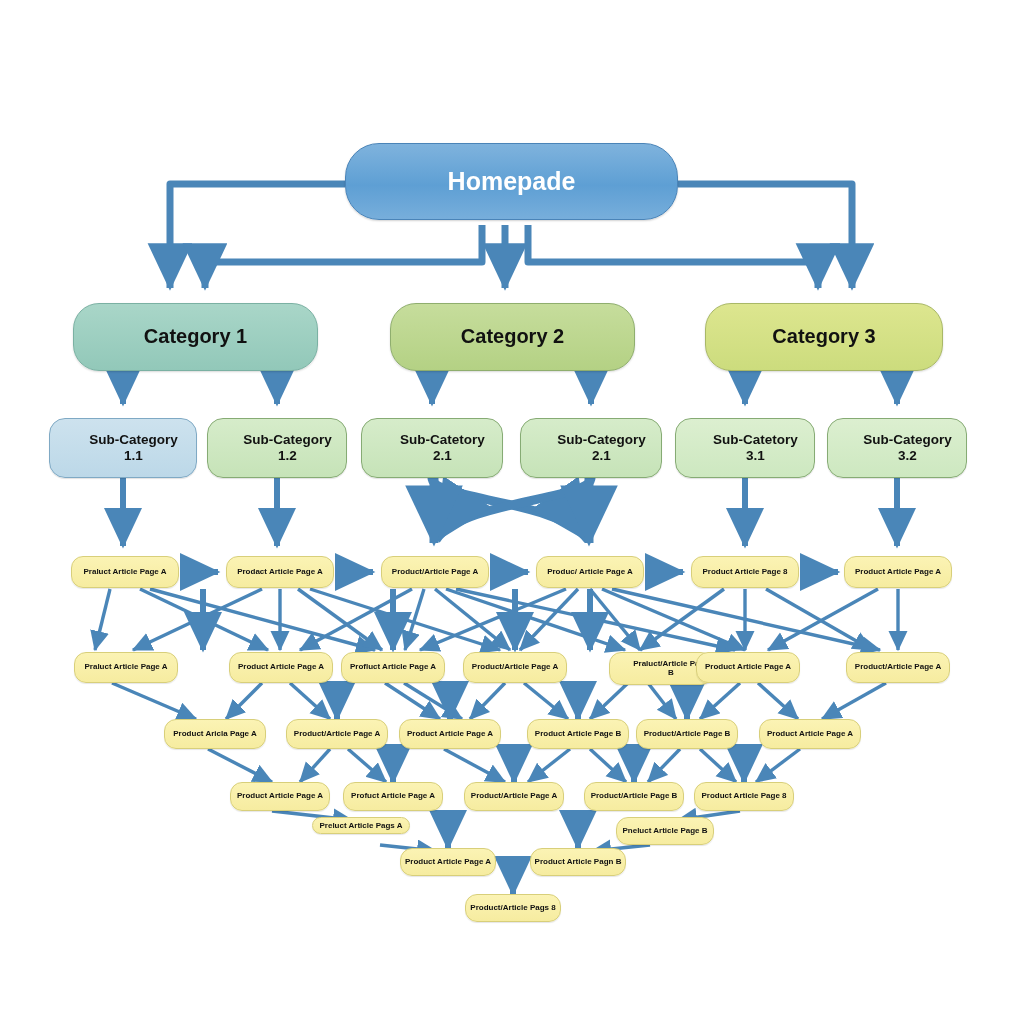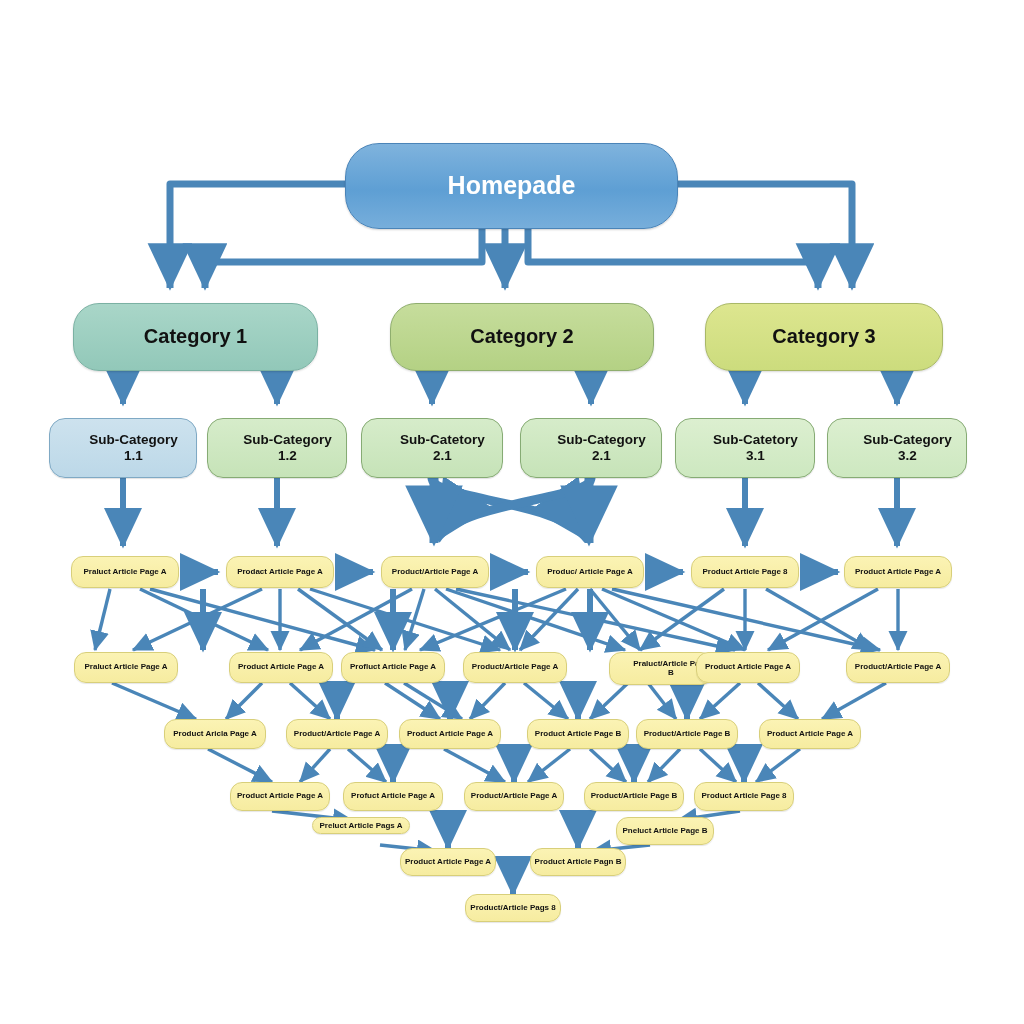--- a/index.html
+++ b/index.html
@@ -177,24 +177,24 @@
       <path d="M393,749 L393,782" marker-end="url(#ah)"></path>
       <path d="M514,749 L514,782" marker-end="url(#ah)"></path>
       <path d="M634,749 L634,782" marker-end="url(#ah)"></path>
       <path d="M744,749 L744,782" marker-end="url(#ah)"></path>
       <path d="M448,811 L448,848" marker-end="url(#ah)"></path>
       <path d="M578,811 L578,848" marker-end="url(#ah)"></path>
       <path d="M513,877 L513,894" marker-end="url(#ah)"></path>
     </g>
   </svg>
 
-  <div class="node n-root" style="left:345px;top:143px;width:333px;height:86px;">Homepade</div>
+  <div class="node n-root" style="left:345px;top:143px;width:333px;height:77px;">Homepade</div>
 
   <div class="node n-cat" style="left:73px;top:303px;width:245px;height:68px;background:linear-gradient(180deg,#a9d6c8 0%,#92c8b9 100%);border-color:#7bb1a3;text-align:center;">Category 1</div>
-  <div class="node n-cat" style="left:390px;top:303px;width:264px;height:68px;background:linear-gradient(180deg,#c6dd9c 0%,#b4d184 100%);">Category 2</div>
+  <div class="node n-cat" style="left:390px;top:303px;width:245px;height:68px;background:linear-gradient(180deg,#c6dd9c 0%,#b4d184 100%);">Category 2</div>
   <div class="node n-cat" style="left:705px;top:303px;width:238px;height:68px;background:linear-gradient(180deg,#dde68f 0%,#ccdc7d 100%);border-color:#a9b867;">Category 3</div>
 
   <div class="node n-sub" style="left:49px;top:418px;width:148px;height:60px;background:linear-gradient(180deg,#cde2ee 0%,#bcd8e8 100%);border-color:#7fa9c4;">Sub-Category
 1.1</div>
   <div class="node n-sub" style="left:207px;top:418px;width:140px;height:60px;background:linear-gradient(180deg,#d6ecca 0%,#c6e3b8 100%);">Sub-Category
 1.2</div>
   <div class="node n-sub" style="left:361px;top:418px;width:142px;height:60px;background:linear-gradient(180deg,#d6ecca 0%,#c6e3b8 100%);">Sub-Catetory
 2.1</div>
   <div class="node n-sub" style="left:520px;top:418px;width:142px;height:60px;background:linear-gradient(180deg,#d6ecca 0%,#c6e3b8 100%);">Sub-Category
 2.1</div>

